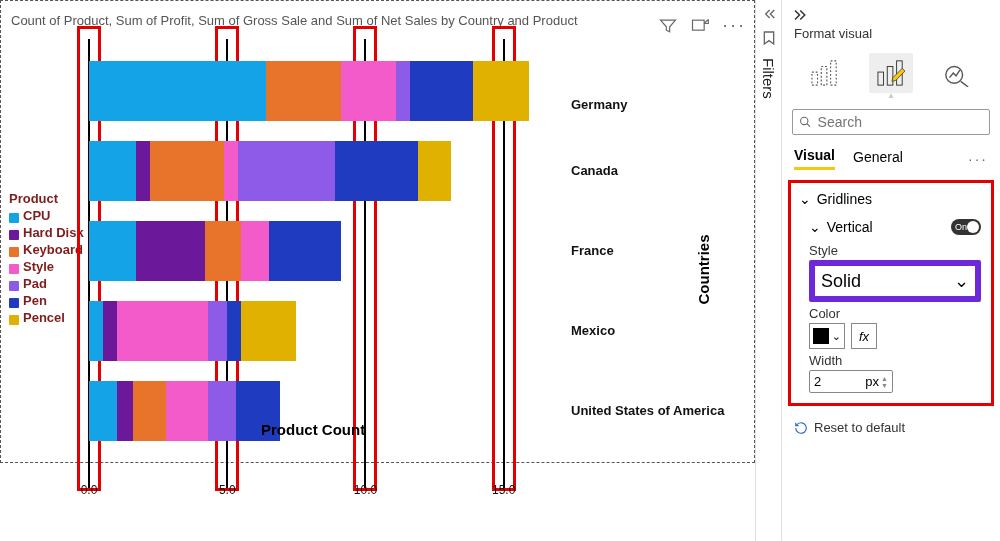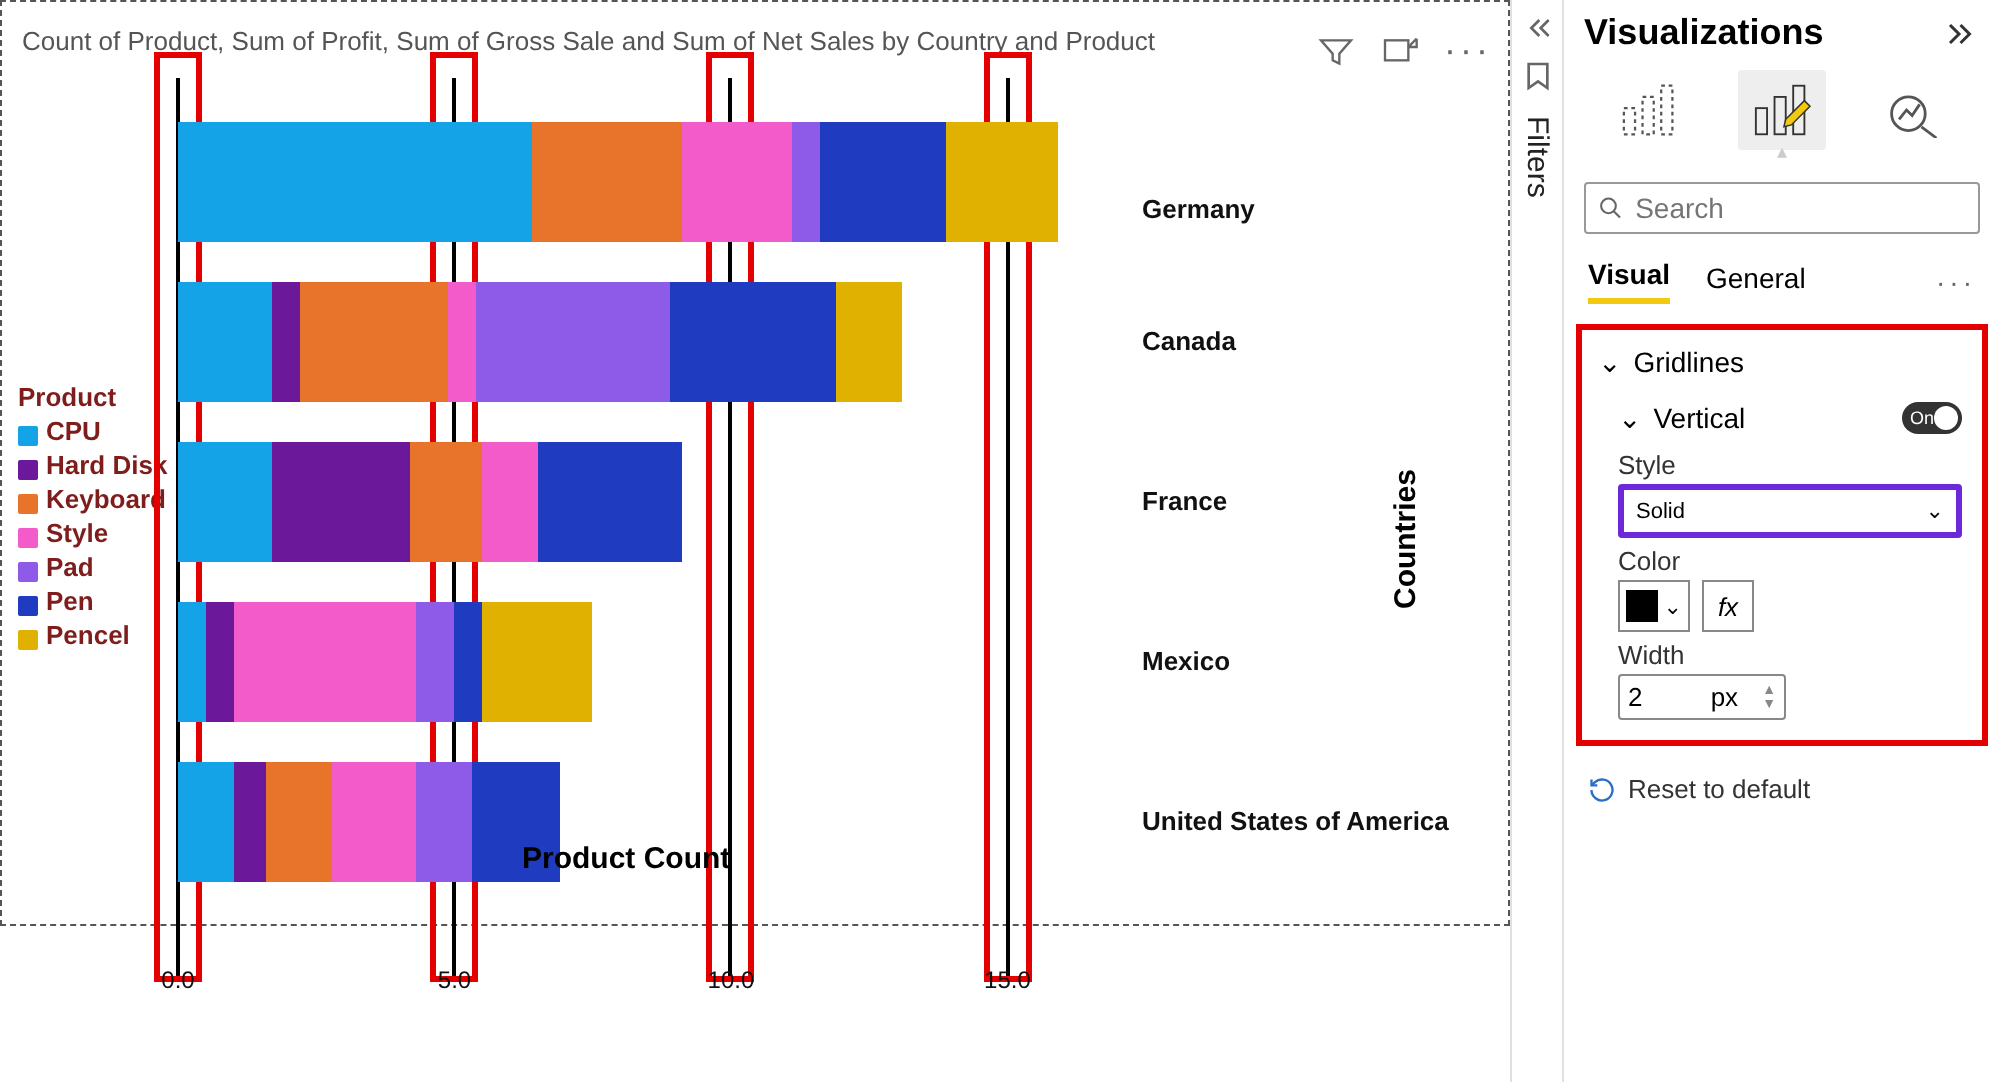--- a/index.html
+++ b/index.html
@@ -56,21 +56,21 @@
   .tabs .more { margin-left: auto; color: #666; letter-spacing: 2px; }
 
   .sect { border: 3px solid #e40000; margin: 10px 6px 6px 6px; padding-bottom: 8px; }
   .sect-hdr { display: flex; align-items: center; gap: 6px; padding: 8px 8px; font-size: 14px; }
   .sect-sub { display: flex; align-items: center; justify-content: space-between; padding: 4px 10px 6px 18px; font-size: 14px; }
   .toggle { width: 30px; height: 16px; border-radius: 8px; background: #333; position: relative; color: #fff; font-size: 9px; display: flex; align-items: center; padding-left: 4px; }
   .toggle::after { content: ""; position: absolute; right: 2px; top: 2px; width: 12px; height: 12px; background: #fff; border-radius: 50%; }
 
   .field { padding: 2px 10px 2px 18px; font-size: 13px; }
   .field label { display: block; margin-bottom: 2px; color: #333; }
-  .select { border: 3px solid #6d28d9; border-radius: 2px; padding: 4px 6px; display: flex; justify-content: space-between; align-items: center; font-size: 11px; }
+  .select { border: 6px solid #6d28d9; border-radius: 2px; padding: 4px 6px; display: flex; justify-content: space-between; align-items: center; font-size: 18px; }
   .color-row { display: flex; gap: 6px; }
   .color-sw { width: 36px; height: 26px; border: 1px solid #888; display: flex; align-items: center; justify-content: flex-end; padding-right: 3px; }
   .color-chip { width: 16px; height: 16px; background: #000; margin-right: auto; margin-left: 3px; }
   .fx-btn { width: 26px; height: 26px; border: 1px solid #888; display: flex; align-items: center; justify-content: center; font-style: italic; font-size: 13px; }
   .width-in { width: 84px; border: 1px solid #888; border-radius: 2px; padding: 3px 4px; display: flex; align-items: center; justify-content: space-between; font-size: 13px; }
   .reset { display: flex; align-items: center; gap: 6px; padding: 8px 12px; font-size: 13px; color: #333; }
   .chev { display:inline-block; transform: rotate(0deg); }
 </style>
 </head>
 <body>
@@ -203,25 +203,25 @@
       <path d="M13 6l-6 6 6 6M20 6l-6 6 6 6"></path>
     </svg>
   <svg width="16" height="16" viewBox="0 0 24 24" fill="none" stroke="#666" stroke-width="2">
       <path d="M5 3v18l7-5 7 5V3z"></path>
     </svg>
   <div class="flabel">Filters</div>
 </div>
 
 <div class="panel">
   <div class="panel-hdr">
-    <span class="panel-title">Visualizations</span>
     <svg width="18" height="18" viewBox="0 0 24 24" fill="none" stroke="#333" stroke-width="2">
         <path d="M4 6l6 6-6 6M11 6l6 6-6 6"></path>
       </svg>
   </div>
+  <div class="fmt-label">Format visual</div>
 
   <div class="icon-row">
     <div class="ibox">
       <svg width="30" height="28" viewBox="0 0 32 30" fill="none" stroke="#555" stroke-width="1.2">
         <rect x="2" y="14" width="6" height="14" stroke-dasharray="2 2"></rect>
           <rect x="12" y="8" width="6" height="20" stroke-dasharray="2 2"></rect>
           <rect x="22" y="2" width="6" height="26" stroke-dasharray="2 2"></rect>
       </svg>
     </div>
     <div class="ibox active">
@@ -291,21 +291,21 @@
         <div class="fx-btn">
             <span>fx</span>
           </div>
       </div>
     </div>
 
     <div class="field">
       <label>Width</label>
       <div class="width-in">
         <span>2</span>
-        <span style="display:flex;align-items:center;gap:12px">
+        <span style="display:flex;align-items:center;gap:2px">
           <span>px</span>
           <span style="display:flex;flex-direction:column;font-size:7px;line-height:7px;color:#888">
               <span>▲</span>
               <span>▼</span>
             </span>
         </span>
       </div>
     </div>
   </div>
 

